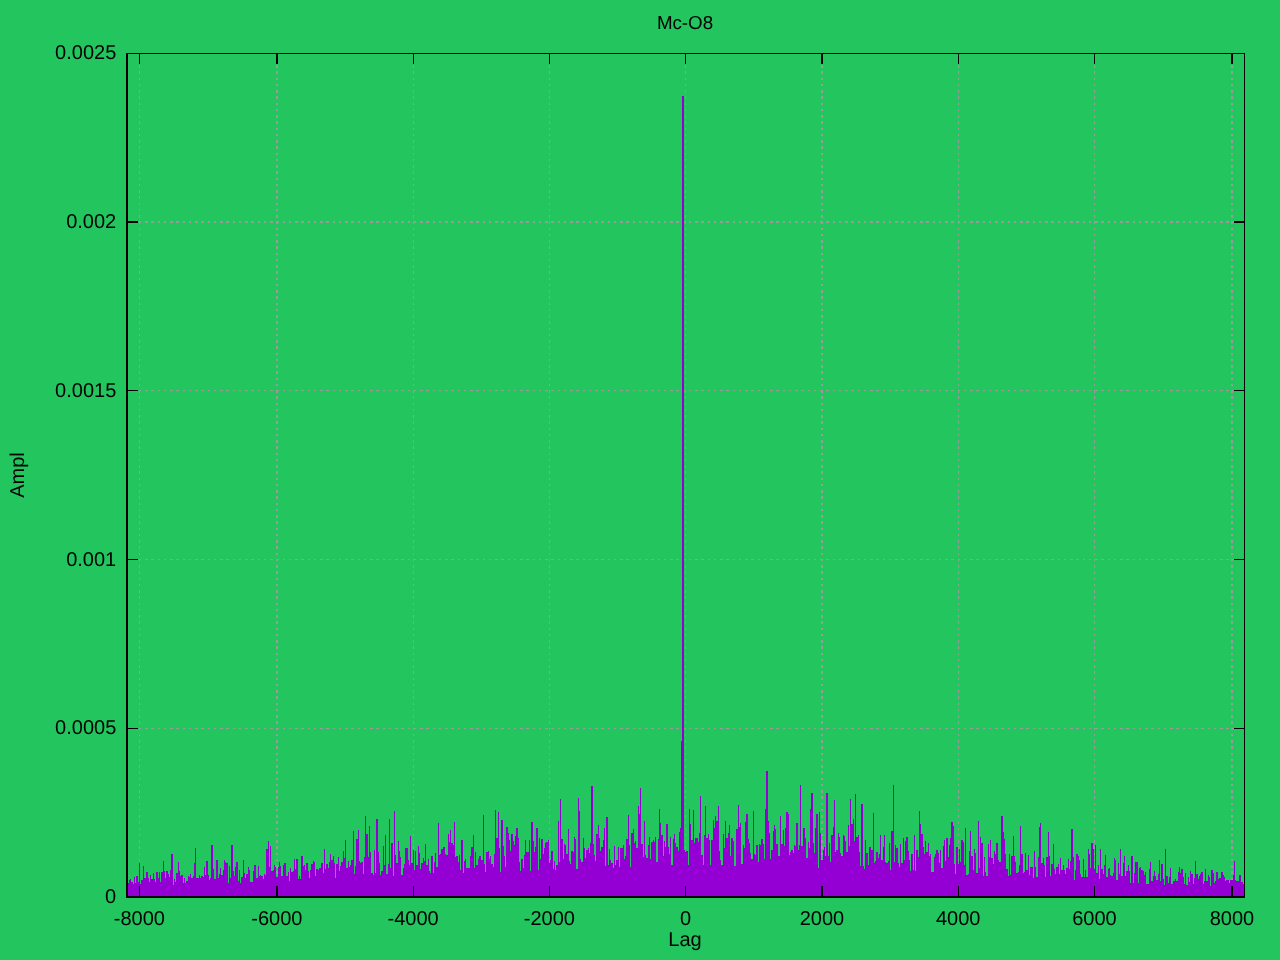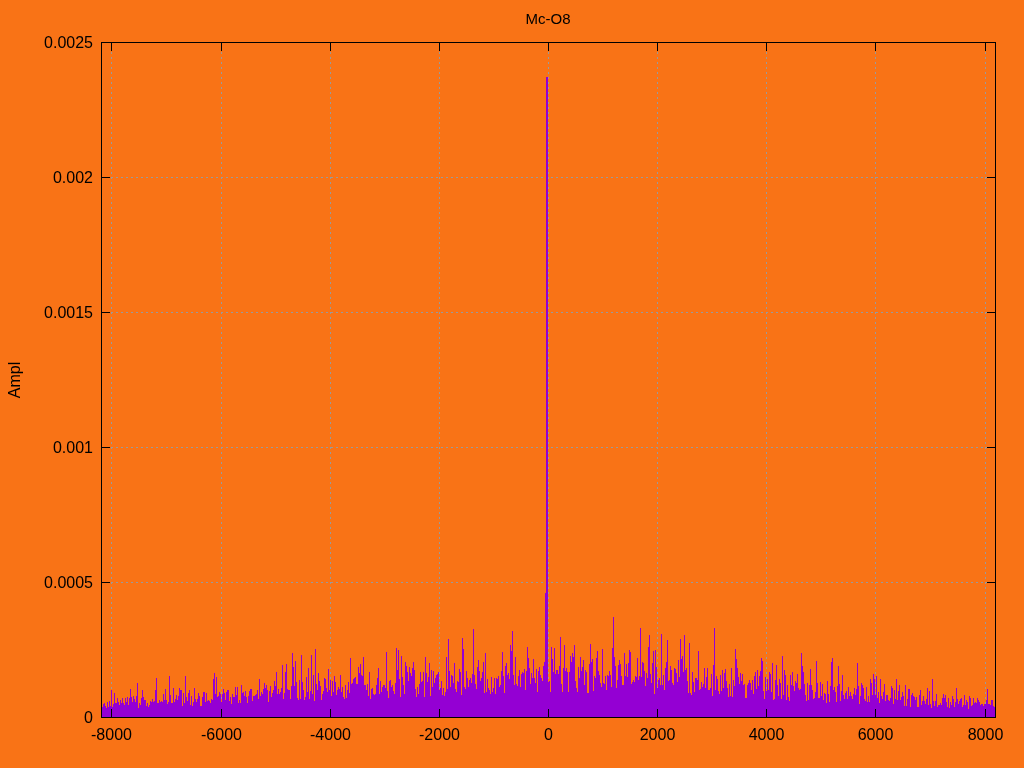--- a/index.html
+++ b/index.html
@@ -1,20 +1,20 @@
 <!DOCTYPE html>
 <html><head>
 <meta charset="utf-8">
 <style>
   html, body { margin: 0; padding: 0; background: #ffffff; }
   .stage {
     position: relative;
     width: 1024px;
     height: 768px;
-    background: #f97316;
+    background: #22c55e;
     font-family: "Liberation Sans", sans-serif;
     color: #000000;
     overflow: hidden;
   }
   .chart-title {
     position: absolute;
     left: 101px;
     top: 10px;
     width: 894px;
     text-align: center;
@@ -39,20 +39,21 @@
   }
   svg { position: absolute; left: 0; top: 0; }
   svg text { font-family: "Liberation Sans", sans-serif; font-size: 16px; fill: #000000; }
 </style>
 </head>
 <body>
 
 <div class="stage">
   <div class="chart-title">Mc-O8</div>
   <div class="ylabel">Ampl</div>
+  <div class="xlabel">Lag</div>
   <svg id="plot" width="1024" height="768">
       <line x1="111.5" y1="42" x2="111.5" y2="717" stroke="#9a9a9a" stroke-width="1" stroke-dasharray="2,3" shape-rendering="crispEdges"></line>
       <line x1="221.5" y1="42" x2="221.5" y2="717" stroke="#9a9a9a" stroke-width="1" stroke-dasharray="2,3" shape-rendering="crispEdges"></line>
       <line x1="330.5" y1="42" x2="330.5" y2="717" stroke="#9a9a9a" stroke-width="1" stroke-dasharray="2,3" shape-rendering="crispEdges"></line>
       <line x1="439.5" y1="42" x2="439.5" y2="717" stroke="#9a9a9a" stroke-width="1" stroke-dasharray="2,3" shape-rendering="crispEdges"></line>
       <line x1="548.5" y1="42" x2="548.5" y2="717" stroke="#9a9a9a" stroke-width="1" stroke-dasharray="2,3" shape-rendering="crispEdges"></line>
       <line x1="657.5" y1="42" x2="657.5" y2="717" stroke="#9a9a9a" stroke-width="1" stroke-dasharray="2,3" shape-rendering="crispEdges"></line>
       <line x1="766.5" y1="42" x2="766.5" y2="717" stroke="#9a9a9a" stroke-width="1" stroke-dasharray="2,3" shape-rendering="crispEdges"></line>
       <line x1="875.5" y1="42" x2="875.5" y2="717" stroke="#9a9a9a" stroke-width="1" stroke-dasharray="2,3" shape-rendering="crispEdges"></line>
       <line x1="985.5" y1="42" x2="985.5" y2="717" stroke="#9a9a9a" stroke-width="1" stroke-dasharray="2,3" shape-rendering="crispEdges"></line>

